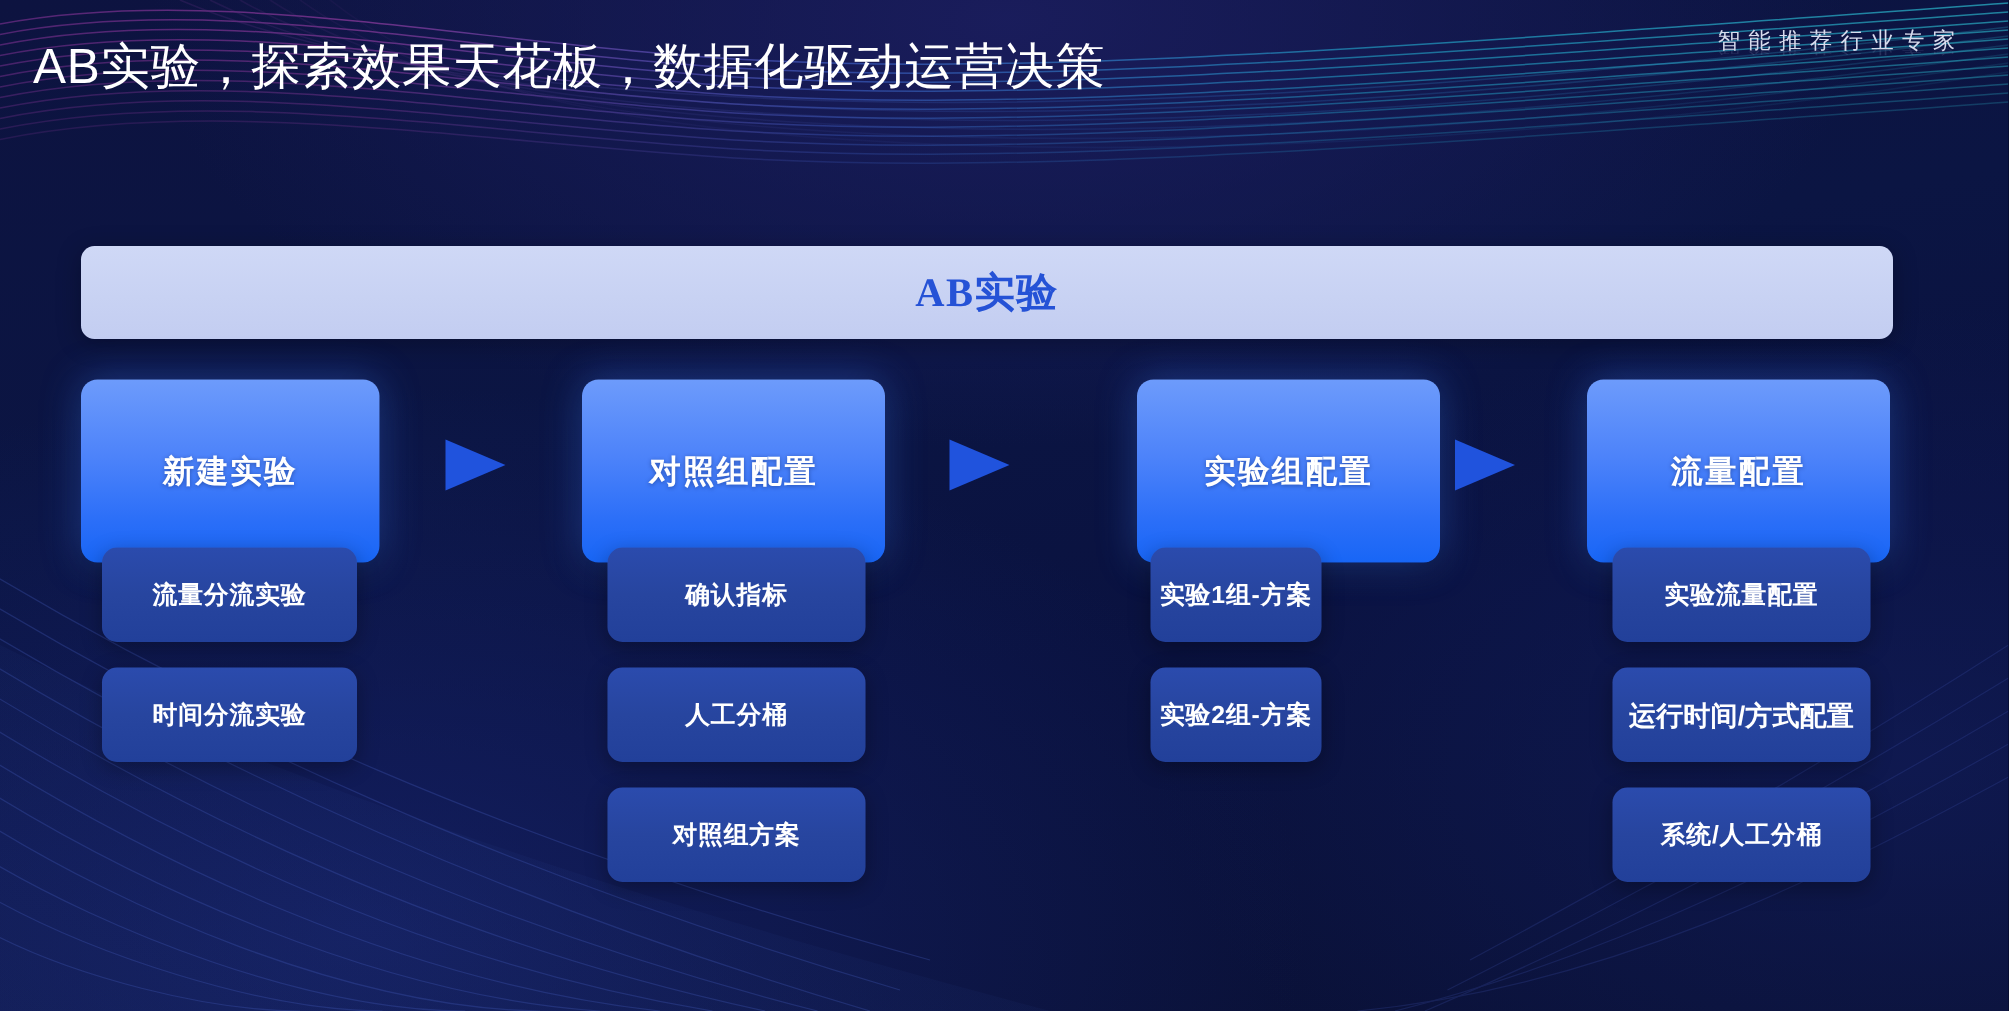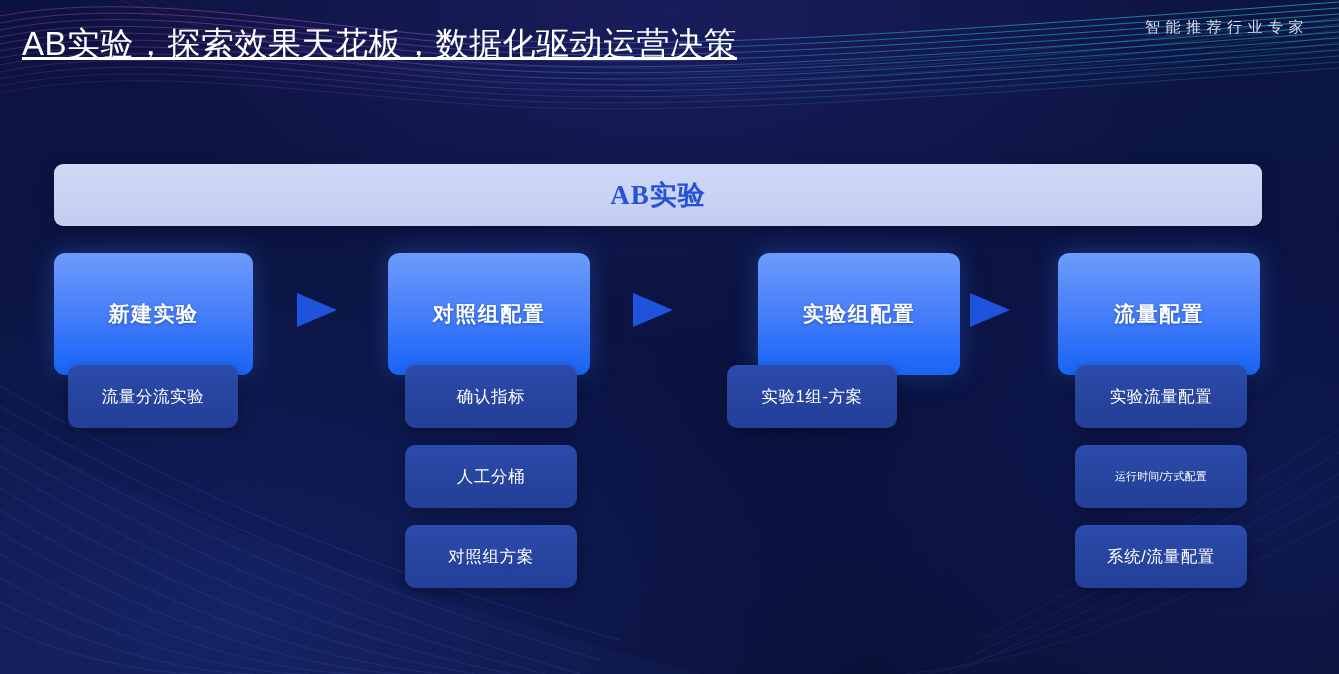--- a/index.html
+++ b/index.html
@@ -33,21 +33,20 @@
   .title {
     position: absolute;
     left: 22px;
     top: 22px;
     font-size: 33px;
     line-height: 44px;
     color: #ffffff;
     letter-spacing: 0.5px;
     white-space: nowrap;
     z-index: 6;
-    text-decoration: underline;
   }
 
   
   .brand {
     position: absolute;
     right: 30px;
     top: 18px;
     z-index: 6;
     text-align: center;
   }
@@ -131,43 +130,44 @@
   }
 
   .sub-list {
     position: absolute;
     top: 112px;
     display: flex;
     flex-direction: column;
   }
   .sub-list.s-0 { left: 14px;  width: 170px; }
   .sub-list.s-1 { left: 17px;  width: 172px; }
-  .sub-list.s-2 { left: 5px;  width: 170px; }
+  .sub-list.s-2 { left: 17px;  width: 170px; align-items: center; }
   .sub-list.s-3 { left: 17px;  width: 172px; }
 
   .sub-box {
     height: 63px;
     margin-bottom: 17px;
     border-radius: 10px;
     background: linear-gradient(180deg, #2b4bad 0%, #27459f 50%, #22409a 100%);
     display: flex;
     align-items: center;
     justify-content: center;
     text-align: center;
     box-shadow: 0 4px 14px rgba(0,0,0,0.30);
     padding: 0 6px;
     box-sizing: border-box;
   }
   .sub-box-label {
     font-size: 16.5px;
     color: #ffffff;
     letter-spacing: 0.6px;
     white-space: nowrap;
-  }
-  .sub-box-label.tight { font-size: 11px; letter-spacing: 0.1px; }
+    font-weight: bold;
+  }
+  .sub-box-label.tight { font-size: 18px; letter-spacing: 0.1px; }
 
   
   .arrow {
     position: absolute;
     top: 293px;
     width: 0;
     height: 0;
     border-top: 17px solid transparent;
     border-bottom: 17px solid transparent;
     border-left: 40px solid #2053dd;
@@ -268,20 +268,23 @@
   <div class="flow">
 
     <div class="col col-0">
       <div class="main-box">
         <span class="main-box-label">新建实验</span>
       </div>
       <div class="sub-list s-0">
         <div class="sub-box">
           <span class="sub-box-label">流量分流实验</span>
         </div>
+        <div class="sub-box">
+          <span class="sub-box-label">时间分流实验</span>
+        </div>
       </div>
     </div>
 
     <div class="arrow arrow-0"></div>
 
     <div class="col col-1">
       <div class="main-box">
         <span class="main-box-label">对照组配置</span>
       </div>
       <div class="sub-list s-1">
@@ -300,36 +303,39 @@
     <div class="arrow arrow-1"></div>
 
     <div class="col col-2">
       <div class="main-box">
         <span class="main-box-label">实验组配置</span>
       </div>
       <div class="sub-list s-2">
         <div class="sub-box">
           <span class="sub-box-label">实验1组-方案</span>
         </div>
+        <div class="sub-box">
+          <span class="sub-box-label">实验2组-方案</span>
+        </div>
       </div>
     </div>
 
     <div class="arrow arrow-2"></div>
 
     <div class="col col-3">
       <div class="main-box">
         <span class="main-box-label">流量配置</span>
       </div>
       <div class="sub-list s-3">
         <div class="sub-box">
           <span class="sub-box-label">实验流量配置</span>
         </div>
         <div class="sub-box">
           <span class="sub-box-label tight">运行时间/方式配置</span>
         </div>
         <div class="sub-box">
-          <span class="sub-box-label">系统/流量配置</span>
+          <span class="sub-box-label">系统/人工分桶</span>
         </div>
       </div>
     </div>
 
   </div>
 </div>
 
 </body></html>

